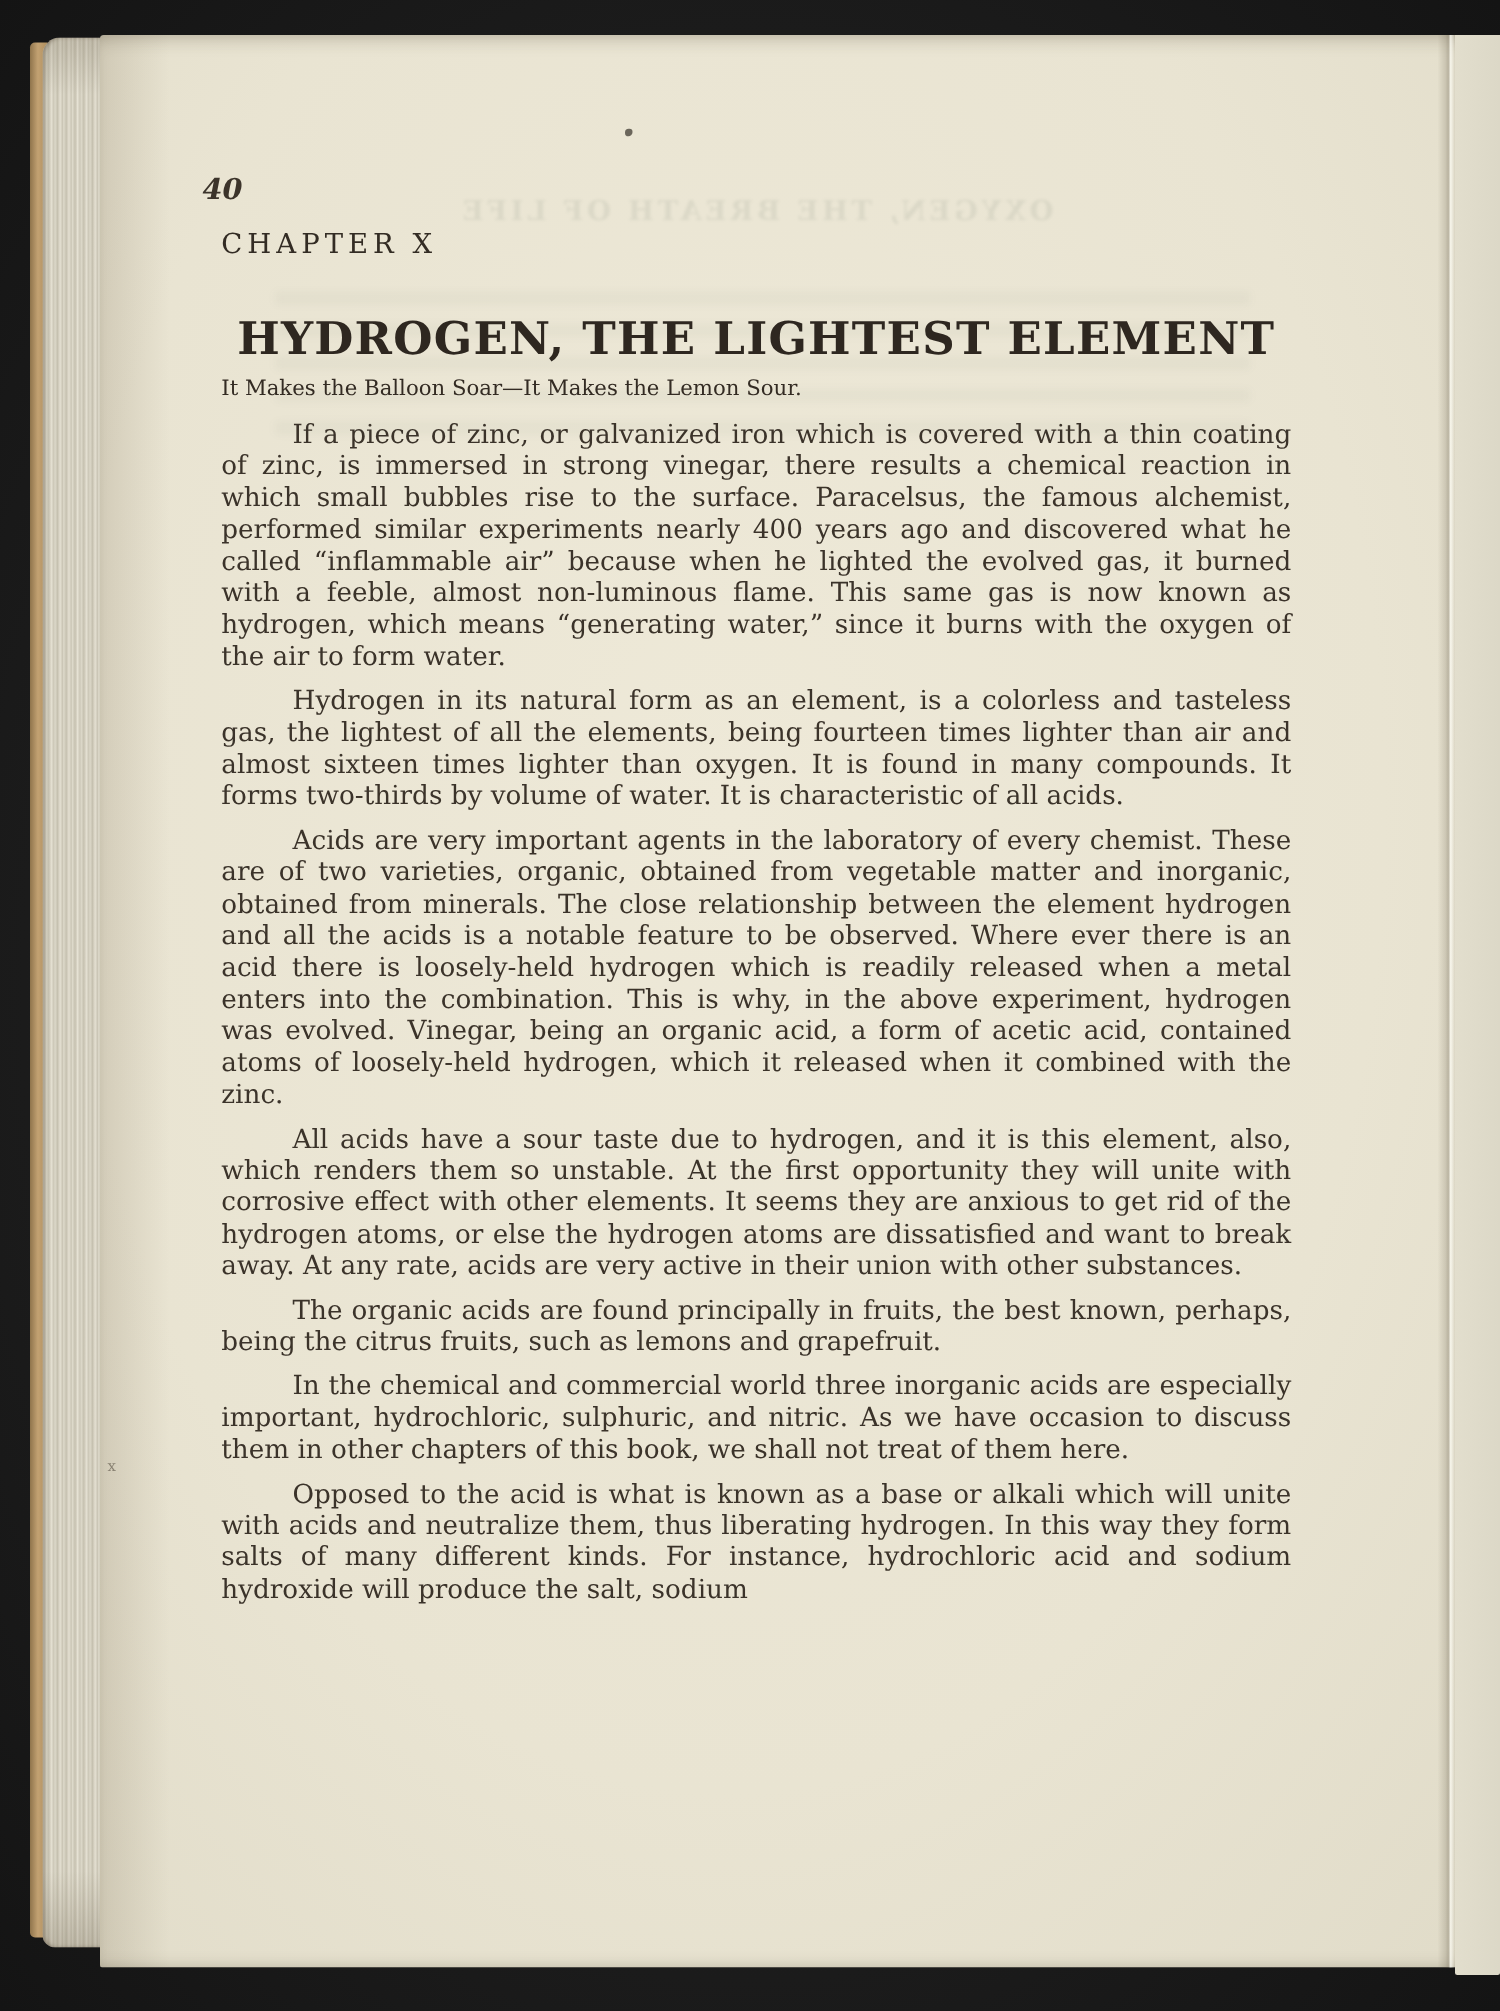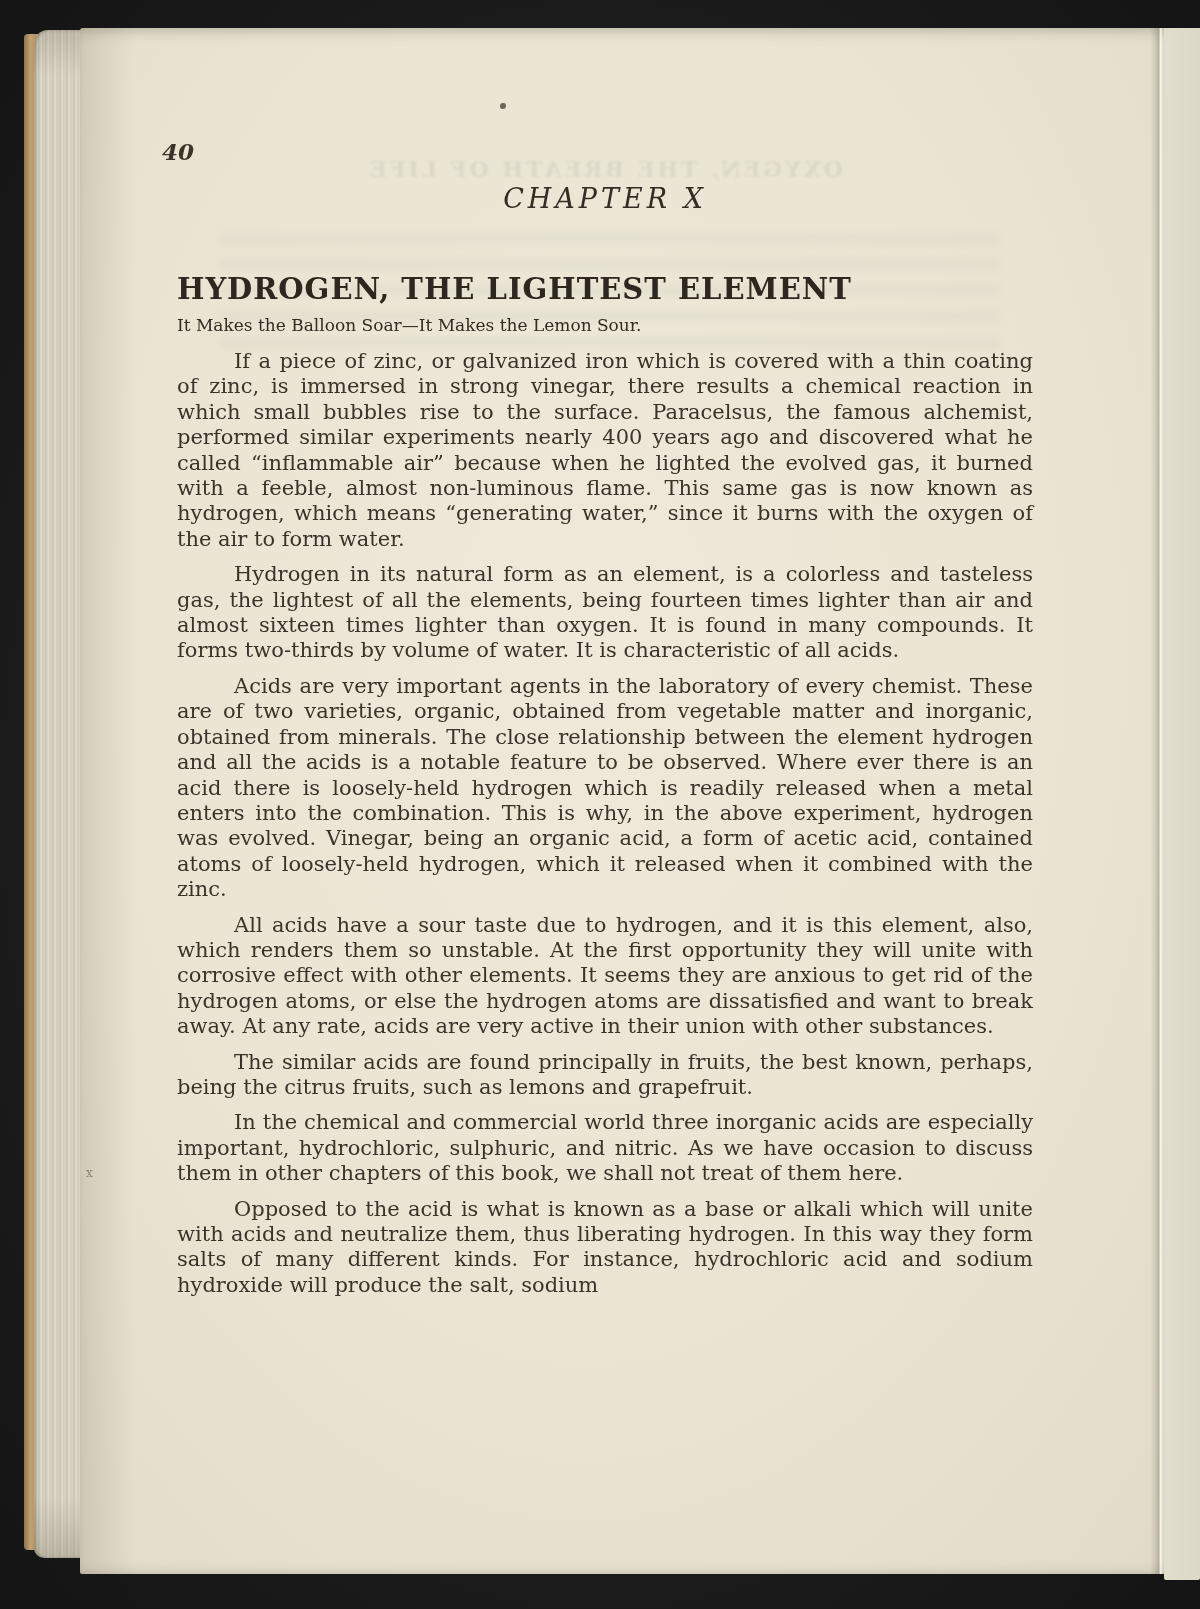--- a/index.html
+++ b/index.html
@@ -77,30 +77,28 @@
   }
   .page-number {
     position: absolute;
     left: 82px; top: 110px;
     font-size: 23px;
     font-style: italic;
     font-weight: bold;
     color: #3c342b;
   }
   .chapter-heading {
-    text-align: center;
-    font-size: 27px;
+    font-size: 22px;
     letter-spacing: 4px;
     color: #332c24;
-    font-style: italic;
   }
   .page-title {
-    margin-top: 58px;
-    text-align: left;
-    font-size: 29px;
+    margin-top: 42px;
+    text-align: center;
+    font-size: 36px;
     font-weight: bold;
     letter-spacing: 1px;
     color: #2e2720;
   }
   .page-subtitle {
     margin-top: 9px;
     text-align: left;
     font-size: 17px;
     color: #332b23;
   }
@@ -178,21 +176,21 @@
 
     <div class="content">
       <div class="chapter-heading">CHAPTER X</div>
       <div class="page-title">HYDROGEN, THE LIGHTEST ELEMENT</div>
       <div class="page-subtitle">It Makes the Balloon Soar—It Makes the Lemon Sour.</div>
       <div class="body-text">
           <p>If a piece of zinc, or galvanized iron which is covered with a thin coating of zinc, is immersed in strong vinegar, there results a chemical reaction in which small bubbles rise to the surface. Paracelsus, the famous alchemist, performed similar experiments nearly 400 years ago and discovered what he called “inflammable air” because when he lighted the evolved gas, it burned with a feeble, almost non-luminous flame. This same gas is now known as hydrogen, which means “generating water,” since it burns with the oxygen of the air to form water.</p>
           <p>Hydrogen in its natural form as an element, is a colorless and tasteless gas, the lightest of all the elements, being fourteen times lighter than air and almost sixteen times lighter than oxygen. It is found in many compounds. It forms two-thirds by volume of water. It is characteristic of all acids.</p>
           <p>Acids are very important agents in the laboratory of every chemist. These are of two varieties, organic, obtained from vegetable matter and inorganic, obtained from minerals. The close relationship between the element hydrogen and all the acids is a notable feature to be observed. Where ever there is an acid there is loosely-held hydrogen which is readily released when a metal enters into the combination. This is why, in the above experiment, hydrogen was evolved. Vinegar, being an organic acid, a form of acetic acid, contained atoms of loosely-held hydrogen, which it released when it combined with the zinc.</p>
           <p>All acids have a sour taste due to hydrogen, and it is this element, also, which renders them so unstable. At the first opportunity they will unite with corrosive effect with other elements. It seems they are anxious to get rid of the hydrogen atoms, or else the hydrogen atoms are dissatisfied and want to break away. At any rate, acids are very active in their union with other substances.</p>
-          <p>The similar acids are found principally in fruits, the best known, perhaps, being the citrus fruits, such as lemons and grapefruit.</p>
+          <p>The organic acids are found principally in fruits, the best known, perhaps, being the citrus fruits, such as lemons and grapefruit.</p>
           <p>In the chemical and commercial world three inorganic acids are especially important, hydrochloric, sulphuric, and nitric. As we have occasion to discuss them in other chapters of this book, we shall not treat of them here.</p>
           <p>Opposed to the acid is what is known as a base or alkali which will unite with acids and neutralize them, thus liberating hydrogen. In this way they form salts of many different kinds. For instance, hydrochloric acid and sodium hydroxide will produce the salt, sodium</p>
         </div>
     </div>
 
     <div class="fold"></div>
     <div class="right-strip"></div>
 
   </div>
 

